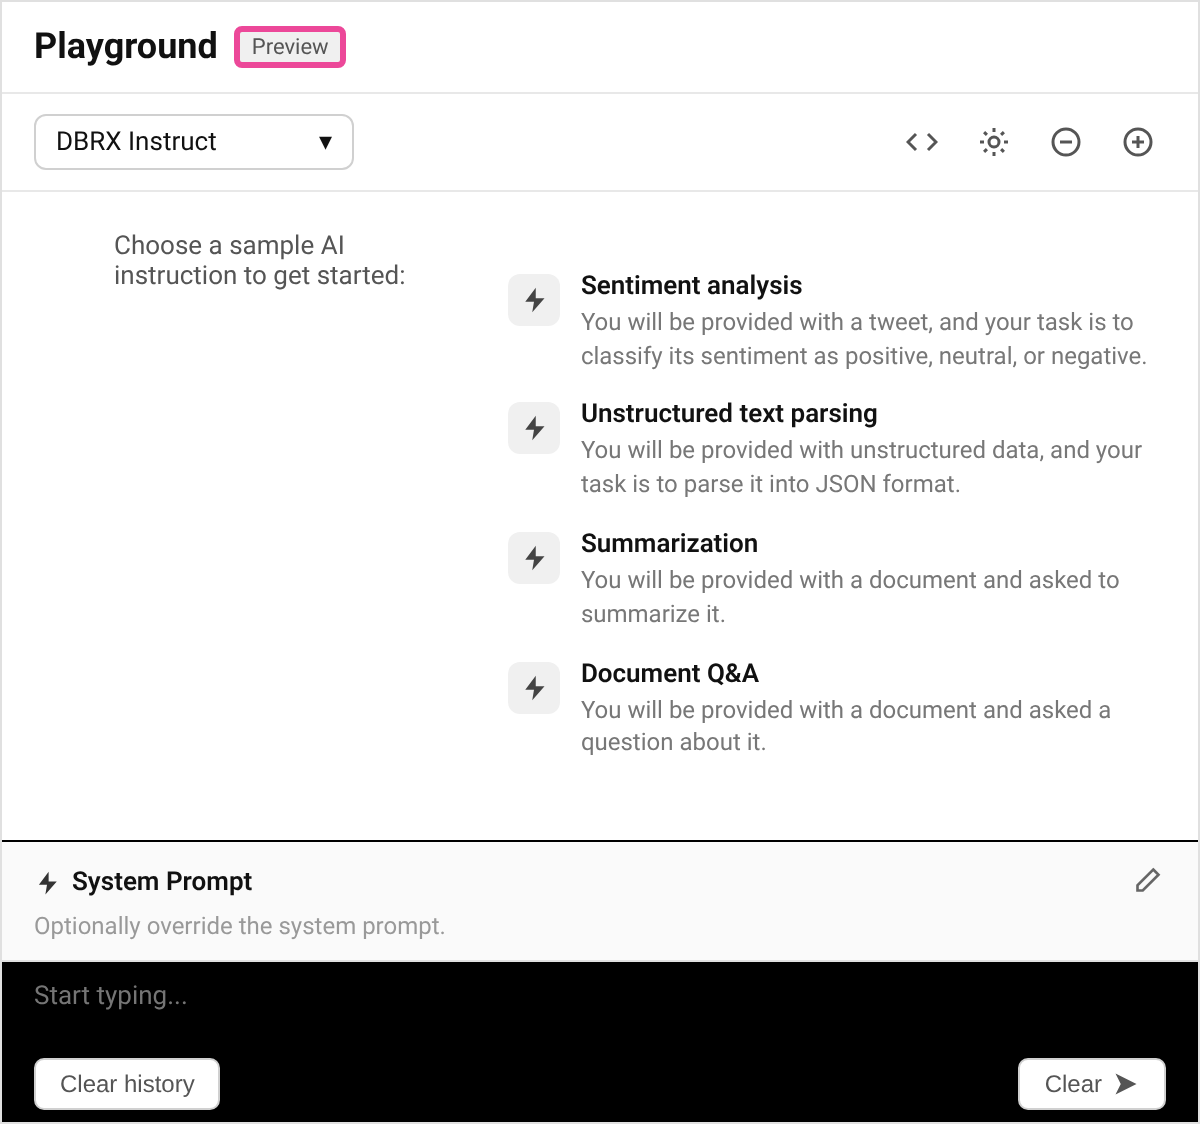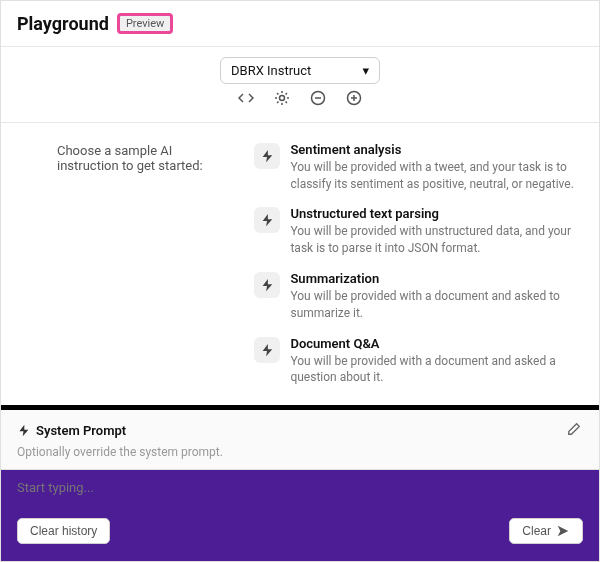--- a/index.html
+++ b/index.html
@@ -45,21 +45,20 @@
     }
 
     
     .toolbar {
       display: flex;
       align-items: center;
       justify-content: space-between;
       padding: 10px 16px;
       border-bottom: 1px solid #e8e8e8;
       background: #fff;
-      flex-direction: column;
     }
     .model-select {
       display: flex;
       align-items: center;
       border: 1px solid #d0d0d0;
       border-radius: 6px;
       padding: 5px 10px;
       background: #fff;
       cursor: pointer;
       gap: 8px;
@@ -144,21 +143,21 @@
       margin-bottom: 2px;
     }
     .sample-desc {
       font-size: 12px;
       color: #777;
       line-height: 1.4;
     }
 
     
     .system-prompt-section {
-      border-top: 5px solid #000000;
+      border-top: 1px solid #000000;
       background: #fafafa;
       padding: 10px 16px;
     }
     .system-prompt-header {
       display: flex;
       align-items: center;
       justify-content: space-between;
       margin-bottom: 4px;
     }
     .system-prompt-title-row {
@@ -179,22 +178,22 @@
       background: none;
       border: none;
       cursor: pointer;
       color: #777;
       padding: 2px;
     }
 
     
     .input-area {
       border-top: 1px solid #e0e0e0;
-      background: #4c1d95;
-      padding: 10px 16px 17px;
+      background: #000000;
+      padding: 10px 16px 6px;
       display: flex;
       flex-direction: column;
       gap: 10px;
     }
     .text-input {
       border: none;
       outline: none;
       font-size: 13px;
       color: #888;
       width: 100%;

